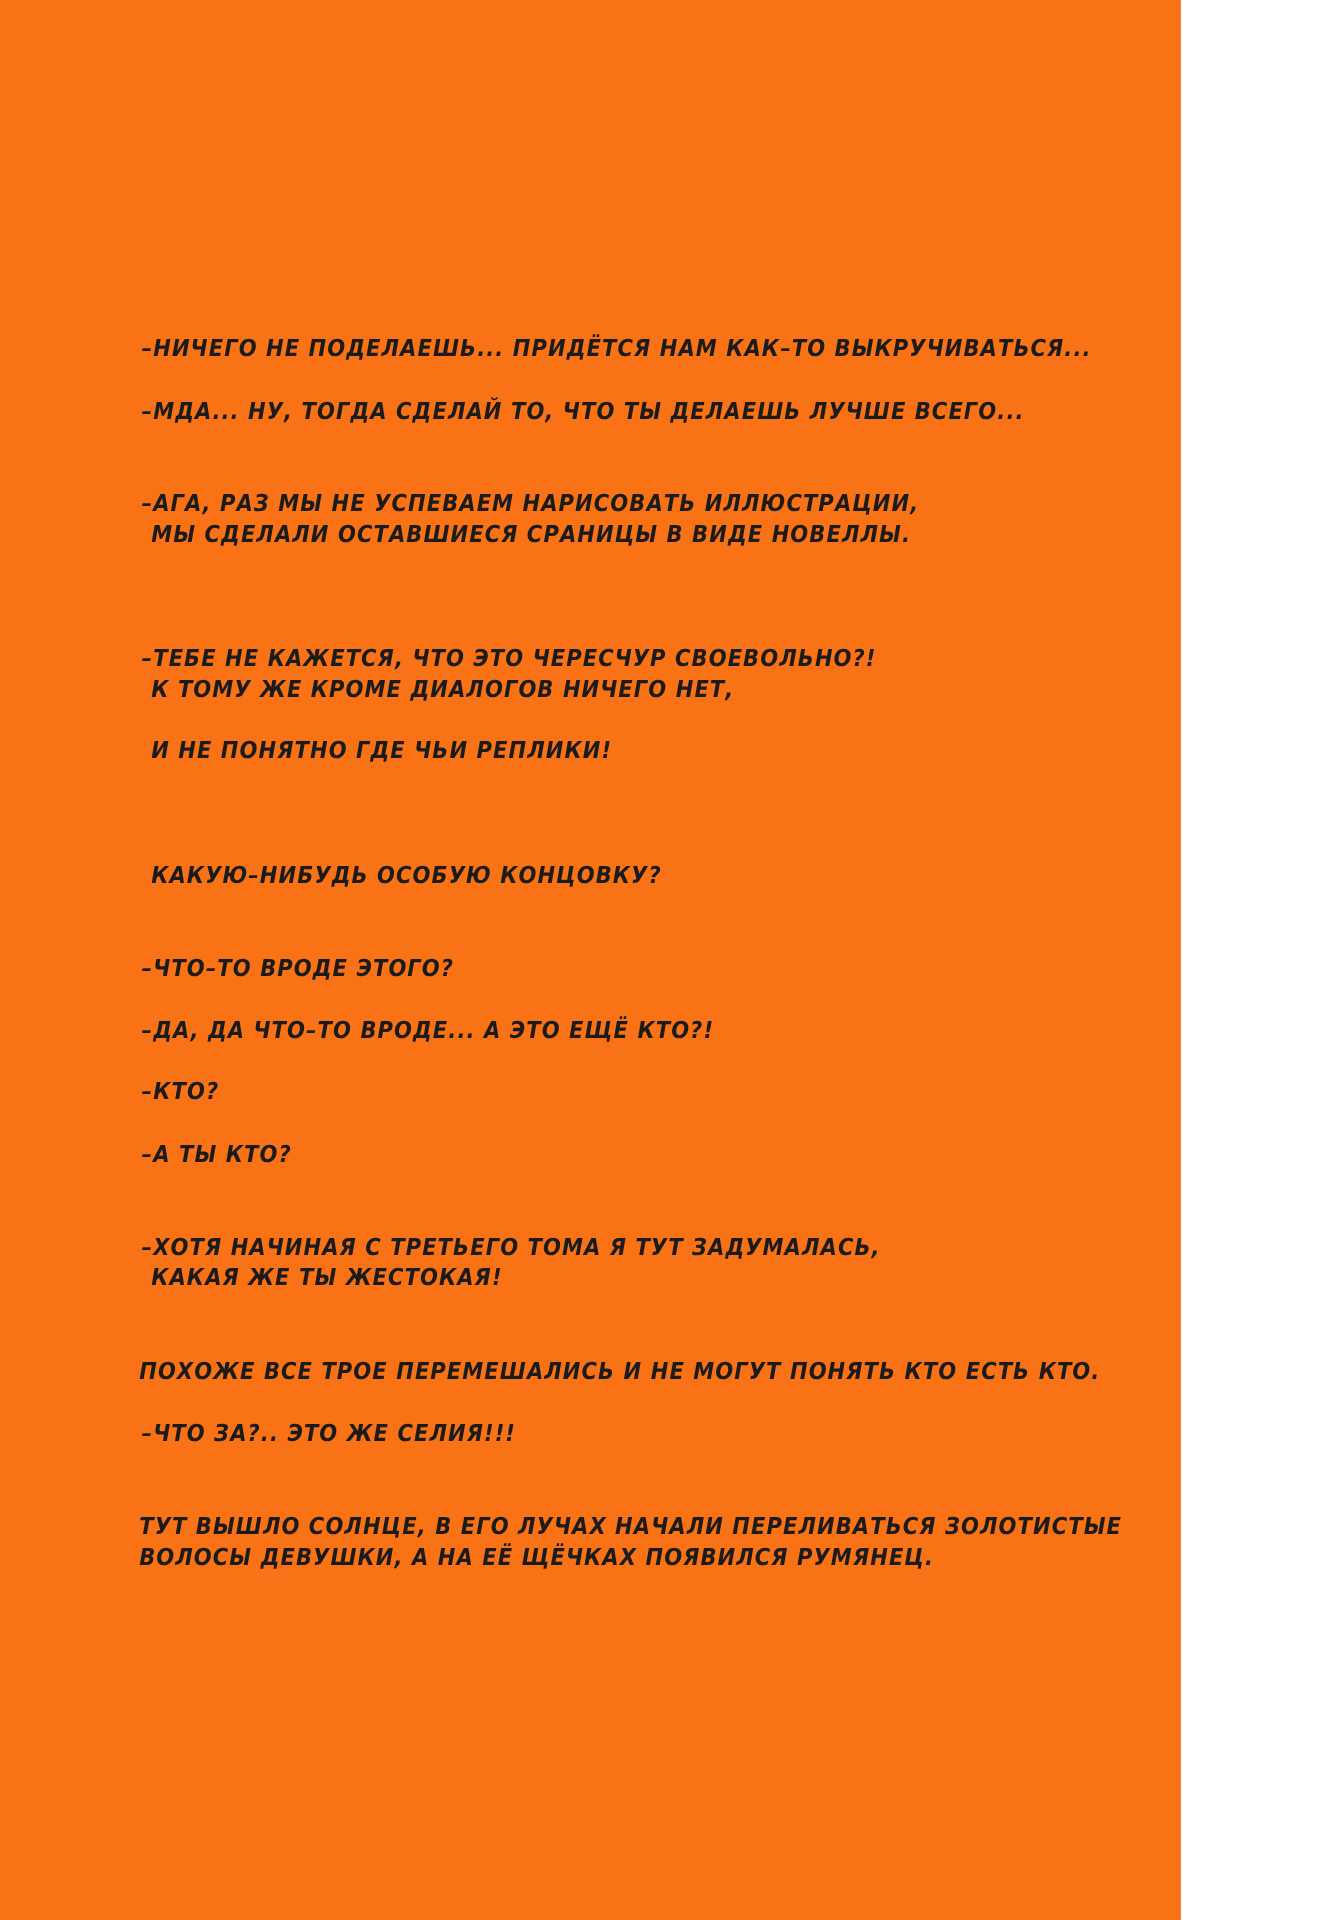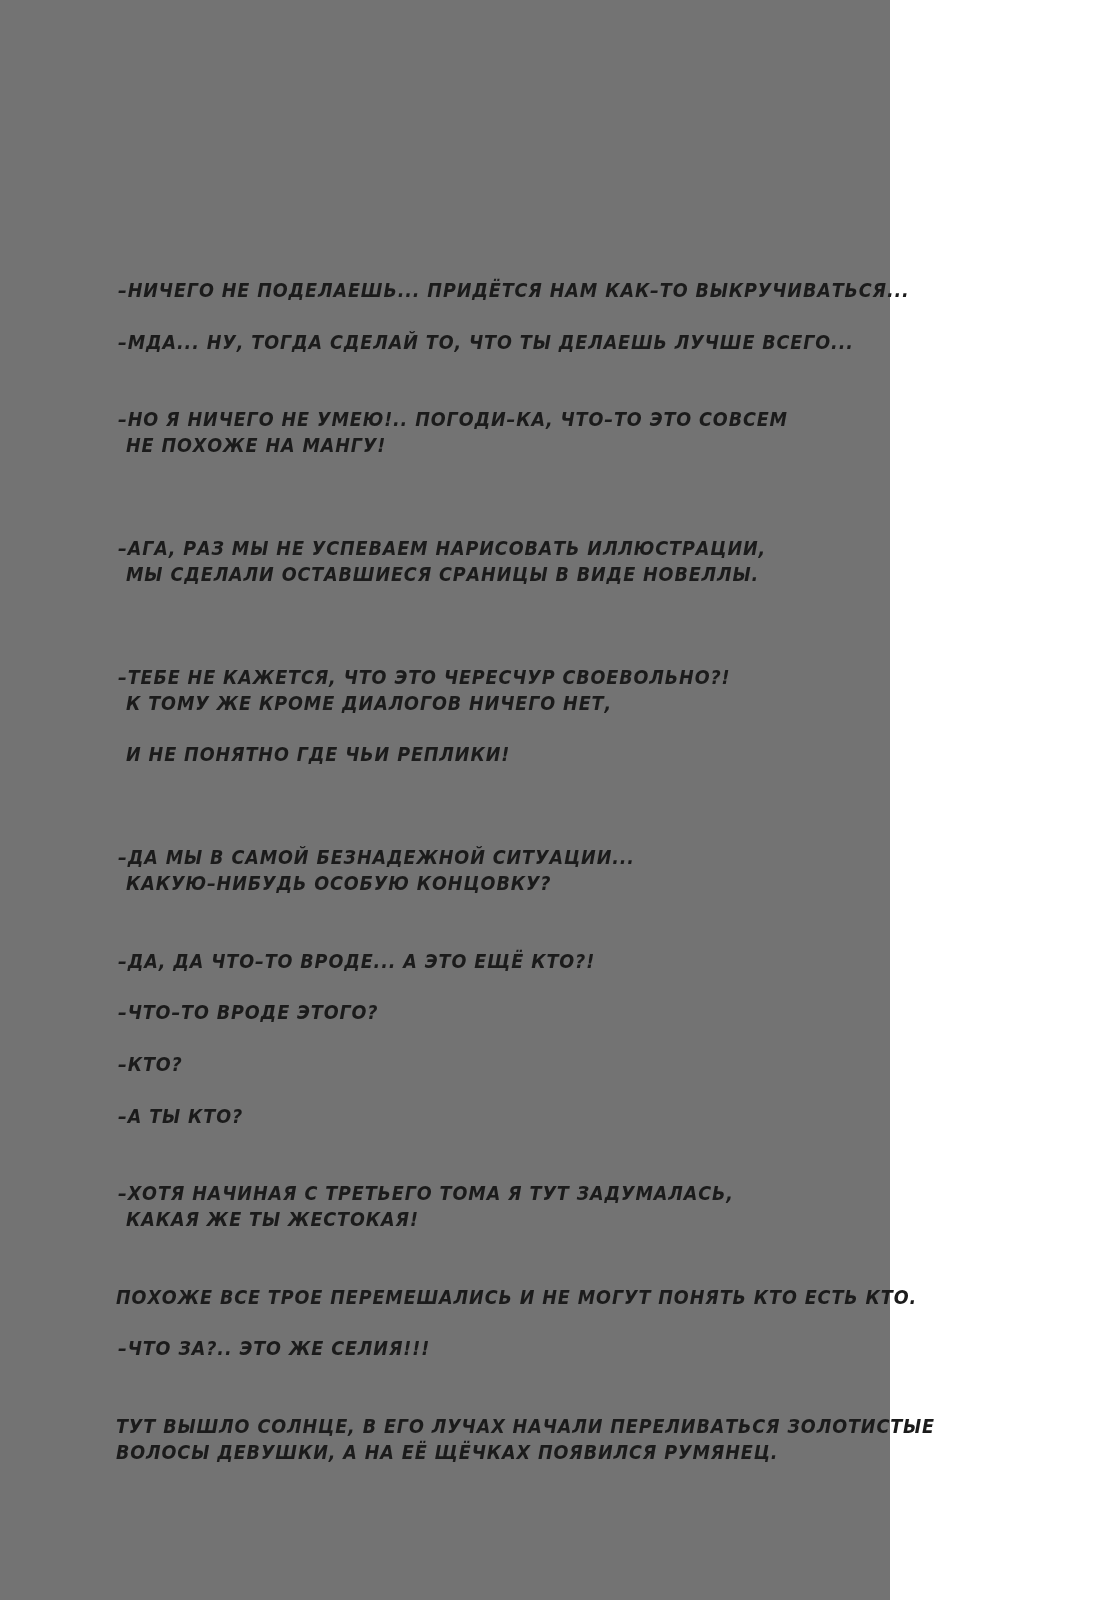--- a/index.html
+++ b/index.html
@@ -8,23 +8,23 @@
     background: #ffffff;
   }
   body {
     width: 1100px;
     height: 1600px;
     overflow: hidden;
     font-family: "DejaVu Sans", sans-serif;
   }
   .page {
     position: relative;
-    width: 890px;
+    width: 984px;
     height: 1600px;
-    background: #737373;
+    background: #f97316;
   }
   .text-block {
     position: absolute;
     left: 118px;
     top: 278px;
     width: 880px;
   }
   .para {
     margin: 0 0 26px 0;
     font-family: "DejaVu Sans", sans-serif;
@@ -50,38 +50,33 @@
   }
 </style>
 </head>
 <body>
 
 <div class="page">
   <div class="text-block">
     <p class="para dialogue">–НИЧЕГО НЕ ПОДЕЛАЕШЬ... ПРИДЁТСЯ НАМ КАК–ТО ВЫКРУЧИВАТЬСЯ...</p>
     <p class="para dialogue">–МДА... НУ, ТОГДА СДЕЛАЙ ТО, ЧТО ТЫ ДЕЛАЕШЬ ЛУЧШЕ ВСЕГО...</p>
     <p class="para dialogue">
-      <span>–НО Я НИЧЕГО НЕ УМЕЮ!.. ПОГОДИ–КА, ЧТО–ТО ЭТО СОВСЕМ</span>
-      <span class="cont">НЕ ПОХОЖЕ НА МАНГУ!</span>
-    </p>
-    <p class="para dialogue">
       <span>–АГА, РАЗ МЫ НЕ УСПЕВАЕМ НАРИСОВАТЬ ИЛЛЮСТРАЦИИ,</span>
       <span class="cont">МЫ СДЕЛАЛИ ОСТАВШИЕСЯ СРАНИЦЫ В ВИДЕ НОВЕЛЛЫ.</span>
     </p>
     <p class="para dialogue">
       <span>–ТЕБЕ НЕ КАЖЕТСЯ, ЧТО ЭТО ЧЕРЕСЧУР СВОЕВОЛЬНО?!</span>
       <span class="cont">К ТОМУ ЖЕ КРОМЕ ДИАЛОГОВ НИЧЕГО НЕТ,</span>
       <span class="cont">И НЕ ПОНЯТНО ГДЕ ЧЬИ РЕПЛИКИ!</span>
     </p>
     <p class="para dialogue">
-      <span>–ДА МЫ В САМОЙ БЕЗНАДЕЖНОЙ СИТУАЦИИ...</span>
       <span class="cont">КАКУЮ–НИБУДЬ ОСОБУЮ КОНЦОВКУ?</span>
     </p>
+    <p class="para dialogue">–ЧТО–ТО ВРОДЕ ЭТОГО?</p>
     <p class="para dialogue">–ДА, ДА ЧТО–ТО ВРОДЕ... А ЭТО ЕЩЁ КТО?!</p>
-    <p class="para dialogue">–ЧТО–ТО ВРОДЕ ЭТОГО?</p>
     <p class="para dialogue">–КТО?</p>
     <p class="para dialogue">–А ТЫ КТО?</p>
     <p class="para dialogue">
       <span>–ХОТЯ НАЧИНАЯ С ТРЕТЬЕГО ТОМА Я ТУТ ЗАДУМАЛАСЬ,</span>
       <span class="cont">КАКАЯ ЖЕ ТЫ ЖЕСТОКАЯ!</span>
     </p>
     <p class="para narration">ПОХОЖЕ ВСЕ ТРОЕ ПЕРЕМЕШАЛИСЬ И НЕ МОГУТ ПОНЯТЬ КТО ЕСТЬ КТО.</p>
     <p class="para dialogue">–ЧТО ЗА?.. ЭТО ЖЕ СЕЛИЯ!!!</p>
     <p class="para narration">
       <span>ТУТ ВЫШЛО СОЛНЦЕ, В ЕГО ЛУЧАХ НАЧАЛИ ПЕРЕЛИВАТЬСЯ ЗОЛОТИСТЫЕ</span>

